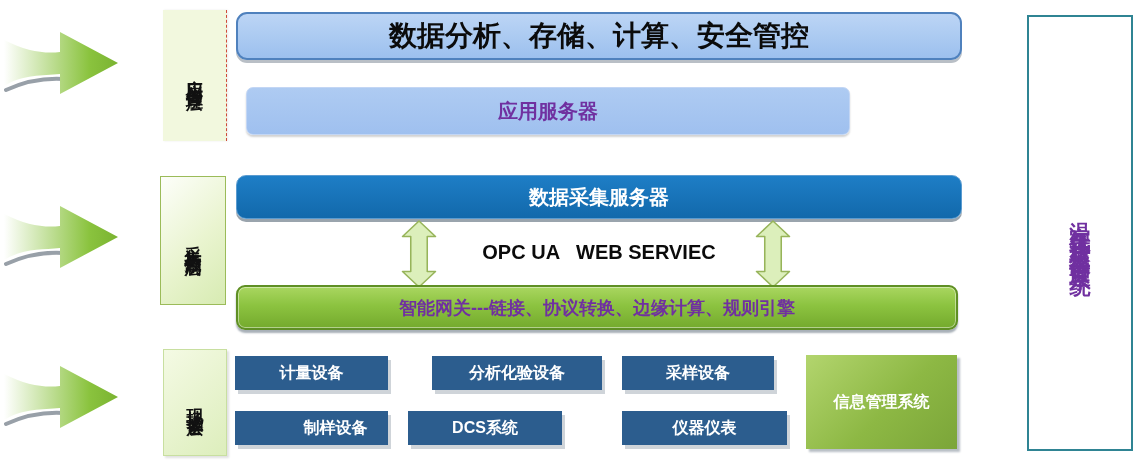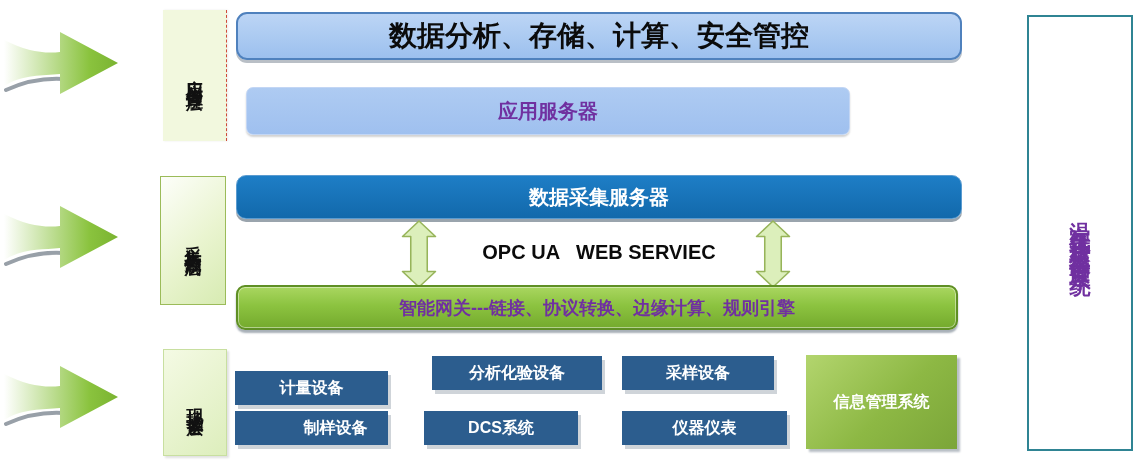--- a/index.html
+++ b/index.html
@@ -154,25 +154,25 @@
     </svg>
   </div>
   <div class="abs" style="left:755px; top:220px;">
     <svg class="sync-arrow" viewBox="0 0 34 66">
       <polygon points="17,1 33,16 25,16 25,50 33,50 17,65 1,50 9,50 9,16 1,16" fill="#dcefbb" stroke="#97b45a" stroke-width="1.5" stroke-linejoin="round"></polygon>
     </svg>
   </div>
 
   <div class="abs center-text box-gateway">智能网关---链接、协议转换、边缘计算、规则引擎</div>
 
-  <div class="abs center-text device" style="left:235px; top:371px; width:153px;">计量设备</div>
+  <div class="abs center-text device" style="left:235px; top:356px; width:153px;">计量设备</div>
   <div class="abs center-text device" style="left:432px; top:356px; width:170px;">分析化验设备</div>
   <div class="abs center-text device" style="left:622px; top:356px; width:152px;">采样设备</div>
   <div class="abs center-text device" style="left:235px; top:411px; width:153px;padding-left:48px;">制样设备</div>
-  <div class="abs center-text device" style="left:424px; top:411px; width:154px;">DCS系统</div>
+  <div class="abs center-text device" style="left:408px; top:411px; width:154px;">DCS系统</div>
   <div class="abs center-text device" style="left:622px; top:411px; width:165px;">仪器仪表</div>
 
   <div class="abs center-text box-infosys">信息管理系统</div>
 
   <div class="abs right-panel">
     <div class="right-panel-title">温室气体排放核算报告管理系统</div>
   </div>
 
 </div>
 

